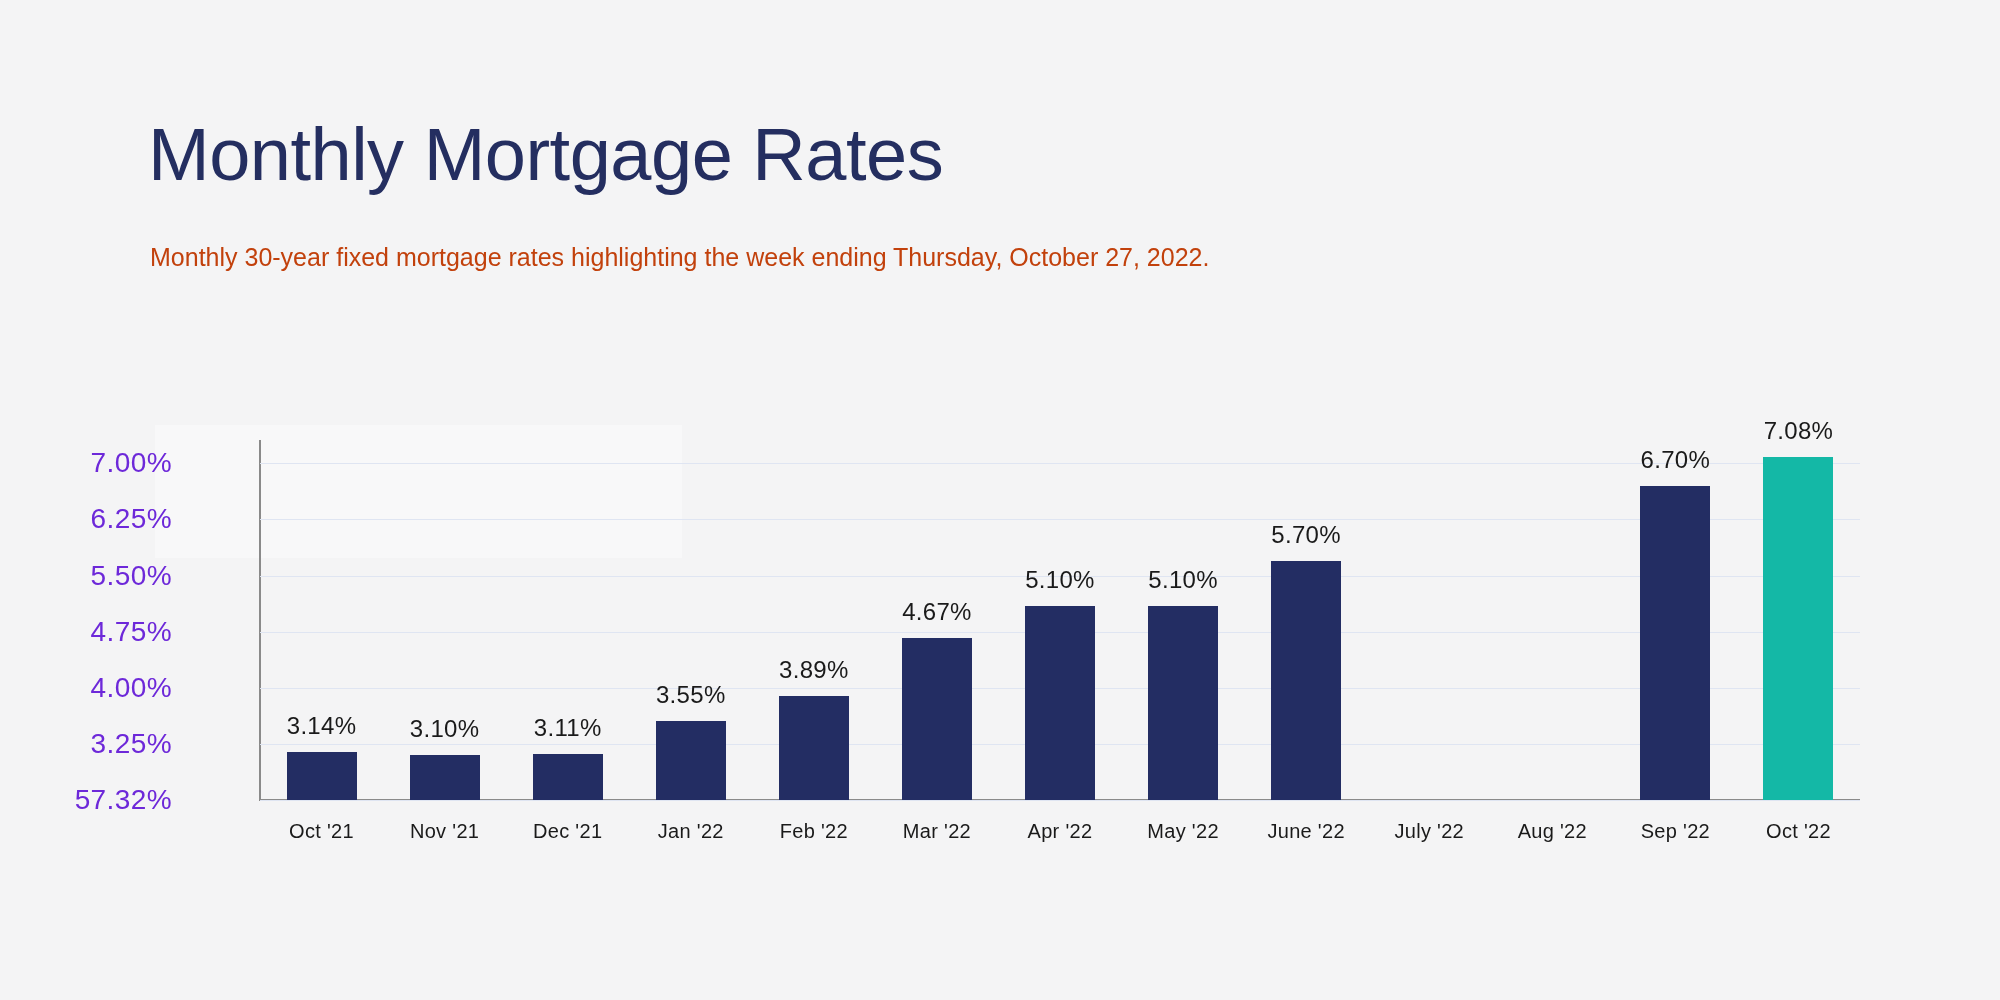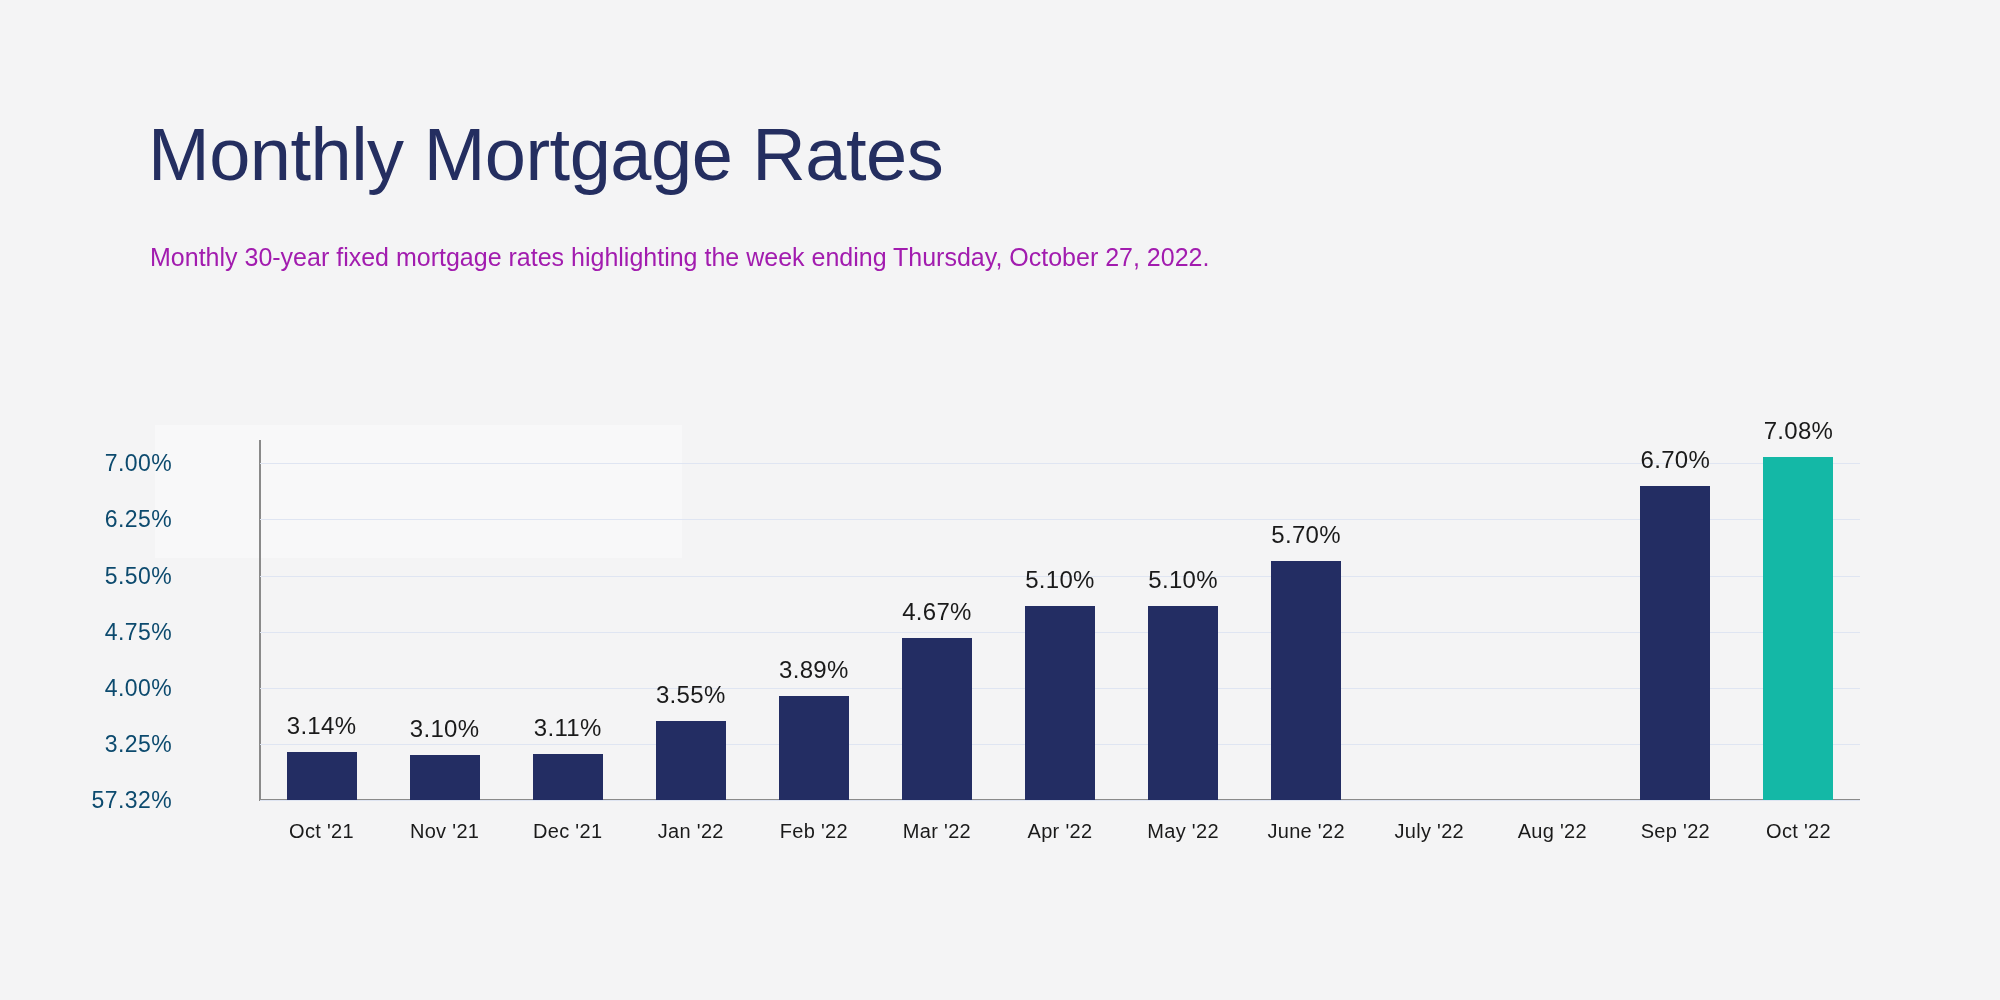--- a/index.html
+++ b/index.html
@@ -30,21 +30,21 @@
     color: #242e60;
     line-height: 1;
     white-space: nowrap;
   }
   #chart-subtitle {
     position: absolute;
     left: 150px;
     top: 245px;
     font-size: 25px;
     font-weight: 400;
-    color: #a21caf;
+    color: #c2410c;
     line-height: 1;
     white-space: nowrap;
   }
 
   
   #plot-shell {
     position: absolute;
     left: 155px;
     top: 425px;
     width: 1705px;
@@ -90,22 +90,22 @@
     top: 374px;
     width: 1601px;
     height: 2px;
     background: #8a8a8a;
   }
 
   
   .ytick {
     position: absolute;
     right: 1688px;
-    font-size: 23px;
-    color: #0c4a6e;
+    font-size: 28px;
+    color: #6d28d9;
     white-space: nowrap;
     transform: translateY(-50%);
     letter-spacing: 0.4px;
   }
 
   
   .bar-slot {
     position: absolute;
     bottom: 0;
     height: 100%;

